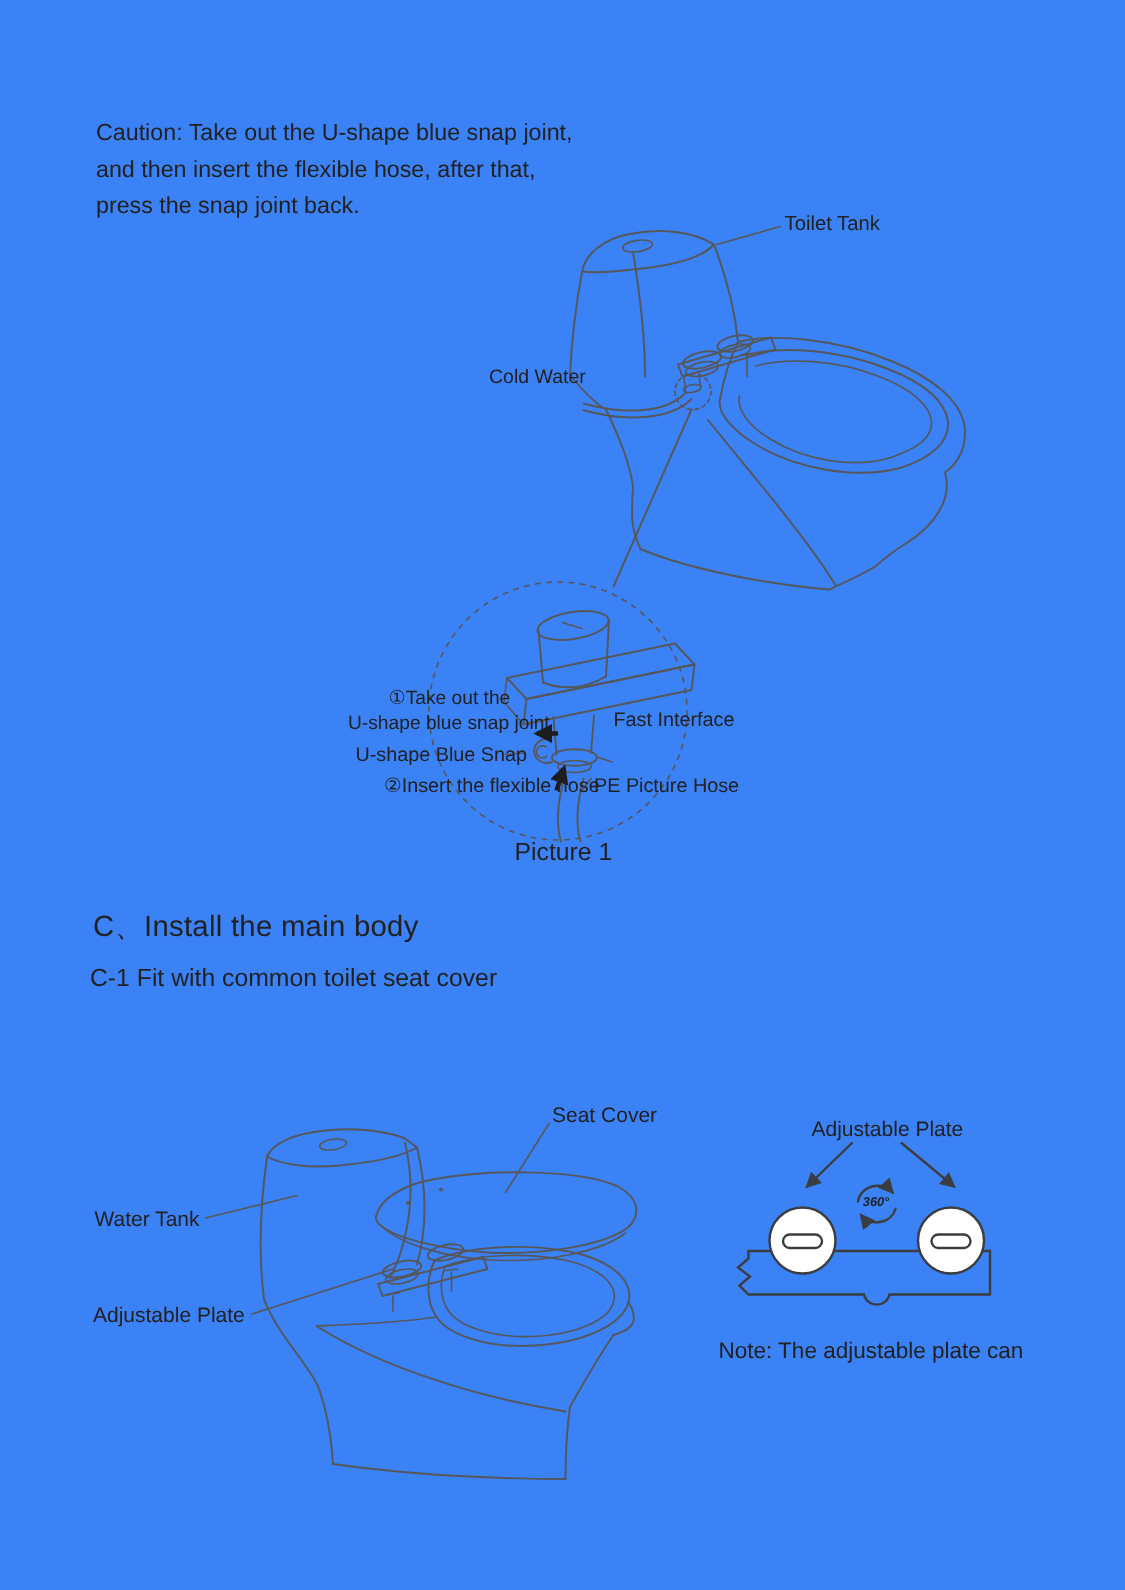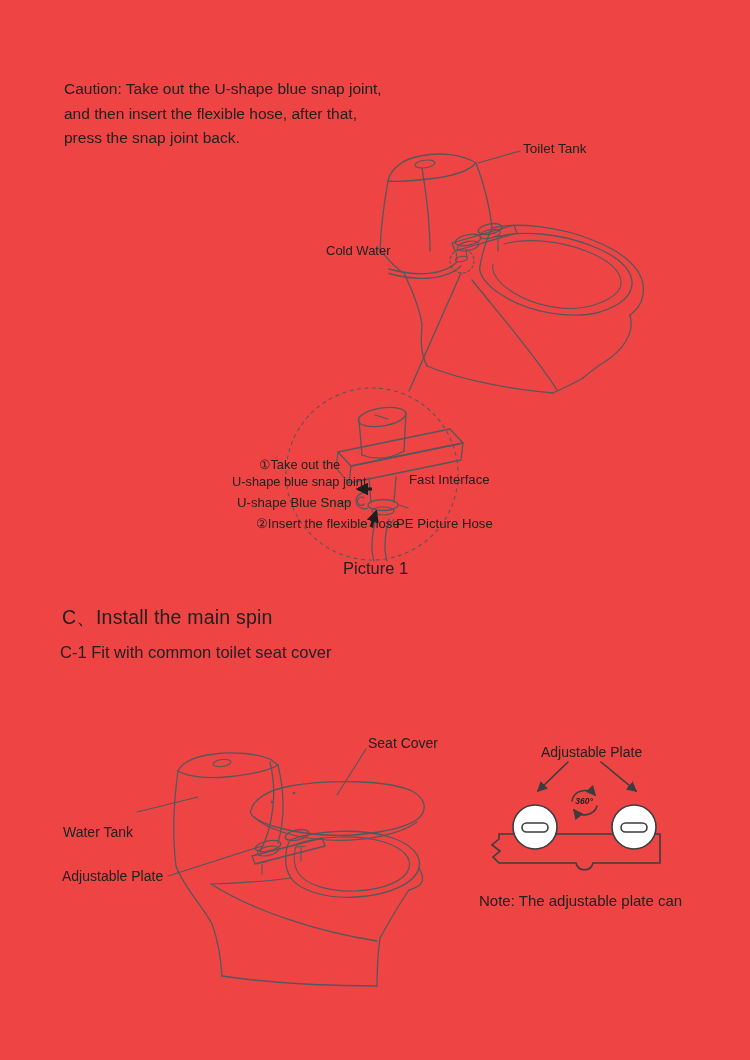--- a/index.html
+++ b/index.html
@@ -1,35 +1,35 @@
 <!DOCTYPE html>
 <html><head>
 <meta charset="utf-8">
 <style>
   html,body{margin:0;padding:0;background:#ffffff;}
   #page{
-    position:relative;width:750px;height:1060px;background:#ef4444;overflow:hidden;
+    position:relative;width:750px;height:1060px;background:#3b82f6;overflow:hidden;
     font-family:"Liberation Sans",sans-serif;color:#212121;
   }
   #artwork{position:absolute;left:0;top:0;width:750px;height:1060px;}
   .lbl{position:absolute;white-space:nowrap;color:#212121;}
   #caution{left:64px;top:77px;font-size:15.5px;line-height:24.5px;}
   #lbl-toilet-tank{left:523px;top:141px;font-size:13.5px;}
   #lbl-cold-water{left:326px;top:243px;font-size:13px;}
   #d-step1a{left:259px;top:457px;font-size:12.8px;}
   #d-step1b{left:232px;top:474px;font-size:12.8px;}
   #d-usnap{left:237px;top:495px;font-size:13.2px;}
   #d-fast{left:409px;top:472px;font-size:13.2px;}
   #d-step2{left:256px;top:516px;font-size:13.2px;}
   #d-pe{left:396px;top:516px;font-size:13.2px;}
   #caption1{left:343px;top:559px;font-size:16.5px;}
   #heading{left:62px;top:604px;font-size:19.5px;letter-spacing:0.2px;}
   #subheading{left:60px;top:643px;font-size:16.5px;}
   #lbl-seat-cover{left:368px;top:735px;font-size:14px;}
-  #lbl-water-tank{left:63px;top:804px;font-size:14px;margin-top:20px;}
+  #lbl-water-tank{left:63px;top:804px;font-size:14px;}
   #lbl-adj-plate{left:62px;top:868px;font-size:14px;}
   #pd-title{left:541px;top:744px;font-size:14px;}
   #pd-360{left:570px;top:796px;width:28px;font-size:8.5px;text-align:center;font-weight:bold;font-style:italic;}
   #pd-note{left:479px;top:890px;font-size:15px;line-height:21px;}
   .stroke{fill:none;stroke:#56575b;stroke-width:1.3;stroke-linecap:round;stroke-linejoin:round;}
   .thin{stroke-width:1.1;}
   .whitefill{fill:#ffffff;stroke:#3c3d40;stroke-width:1.6;}
   .bold-arrow{fill:none;stroke:#1d1d1d;stroke-width:3;}
   .dash-big{stroke-dasharray:3,4.5;}
   .dash-small{stroke-dasharray:2.5,2.5;}
@@ -154,21 +154,21 @@
   <div class="lbl" id="lbl-cold-water">Cold Water</div>
 
   <div class="lbl" id="d-step1a">①Take out the</div>
   <div class="lbl" id="d-step1b">U-shape blue snap joint</div>
   <div class="lbl" id="d-usnap">U-shape Blue Snap</div>
   <div class="lbl" id="d-fast">Fast Interface</div>
   <div class="lbl" id="d-step2">②Insert the flexible hose</div>
   <div class="lbl" id="d-pe">PE Picture Hose</div>
   <div class="lbl" id="caption1">Picture 1</div>
 
-  <div class="lbl" id="heading">C、Install the main spin</div>
+  <div class="lbl" id="heading">C、Install the main body</div>
   <div class="lbl" id="subheading">C-1 Fit with common toilet seat cover</div>
 
   <div class="lbl" id="lbl-seat-cover">Seat Cover</div>
   <div class="lbl" id="lbl-water-tank">Water Tank</div>
   <div class="lbl" id="lbl-adj-plate">Adjustable Plate</div>
 
   <div class="lbl" id="pd-title">Adjustable Plate</div>
   <div class="lbl" id="pd-360">360°</div>
   <div class="lbl" id="pd-note">
     <div>Note: The adjustable plate can</div>

